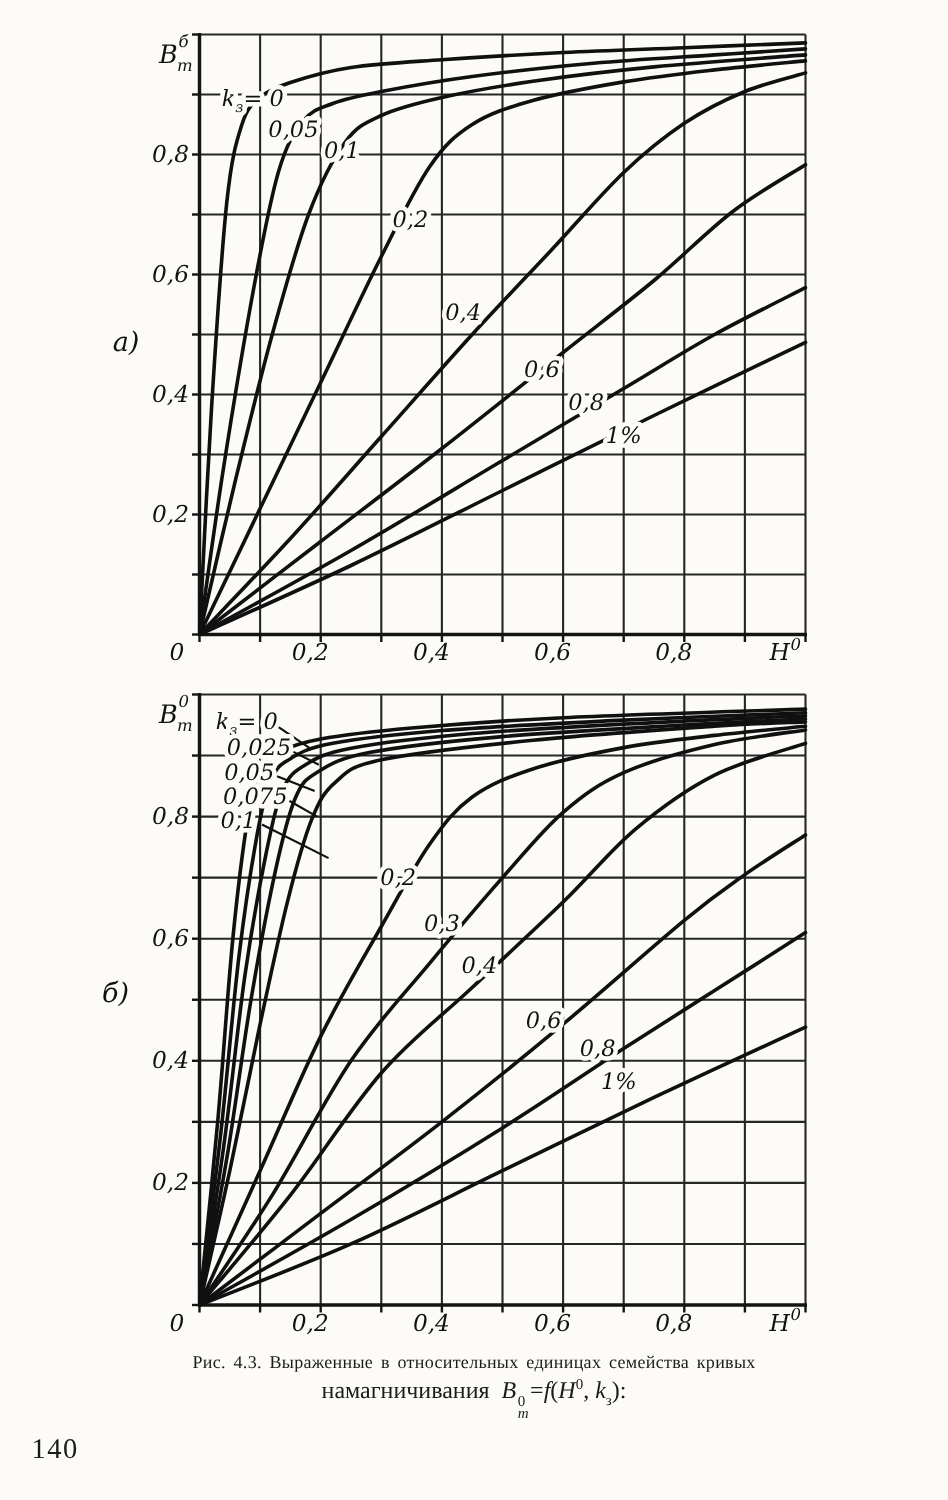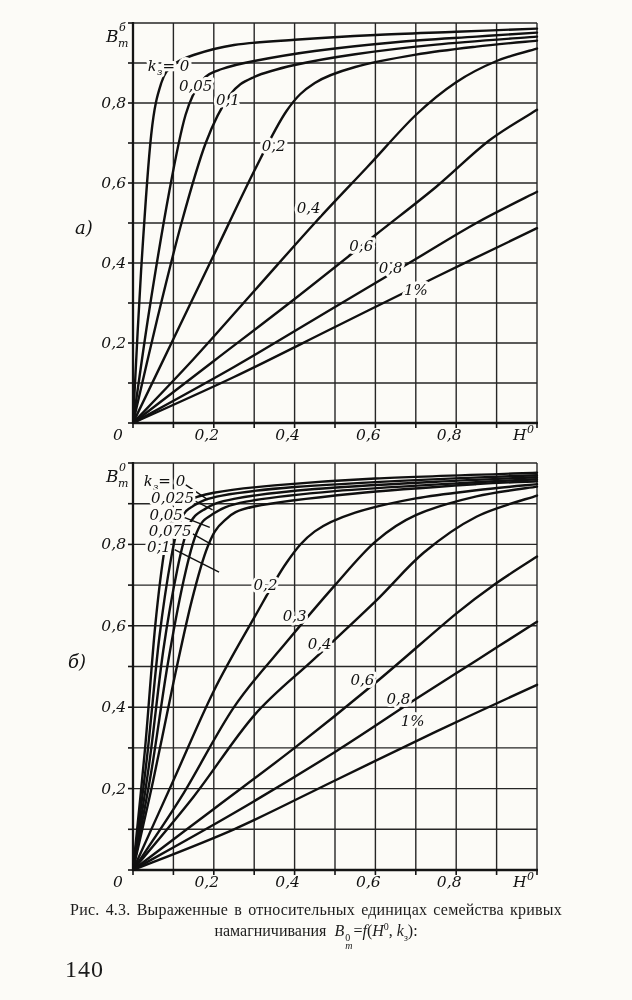--- a/index.html
+++ b/index.html
@@ -14,29 +14,29 @@
   .tick{stroke:#141414;stroke-width:1.6;}
   .curve{fill:none;stroke:#101010;stroke-width:2.4;stroke-linecap:round;}
   .leader{stroke:#101010;stroke-width:1.4;}
   .clabel{font:italic 15px "DejaVu Serif",serif;fill:#111;
           paint-order:stroke;stroke:#fcfbf7;stroke-width:6px;stroke-linejoin:round;}
   .tlabel{font:italic 15.5px "DejaVu Serif",serif;fill:#111;}
   .plabel{font:italic 18px "DejaVu Serif",serif;fill:#111;}
   .alabel{font:italic 17px "DejaVu Serif",serif;fill:#111;}
   .slabel{font:italic 11px "DejaVu Serif",serif;fill:#111;}
   .caption{position:absolute;left:0;top:901px;width:632px;text-align:center;}
-  .cap1{font-size:16px;word-spacing:2px;letter-spacing:.2px;}
+  .cap1{font-size:12px;word-spacing:2px;letter-spacing:.2px;}
   .cap2{font-size:16px;margin-top:2px;}
   .cap3{font-size:13px;margin-top:4px;letter-spacing:.3px;}
   .it{font-style:italic;}
   .sp{display:inline-block;width:8px;}
   sup,sub{font-size:10px;}
   .stack{display:inline-flex;flex-direction:column;align-items:flex-start;
          font-size:10px;line-height:8px;vertical-align:-5px;margin:0 1px 0 1px;}
-  .pagenum{position:absolute;left:21px;top:956px;font-size:24px;letter-spacing:1px;margin-left:44px;}
+  .pagenum{position:absolute;left:21px;top:956px;font-size:19px;letter-spacing:1px;}
 </style>
 </head>
 <body>
 
 <svg id="figure-svg" width="632" height="1000" viewBox="0 0 632 1000">
     <g>
       <g class="grid">
         <line x1="133" y1="423" x2="133" y2="23"></line>
         <line x1="133" y1="423" x2="537" y2="423"></line>
         <line x1="173.4" y1="423" x2="173.4" y2="23"></line>

